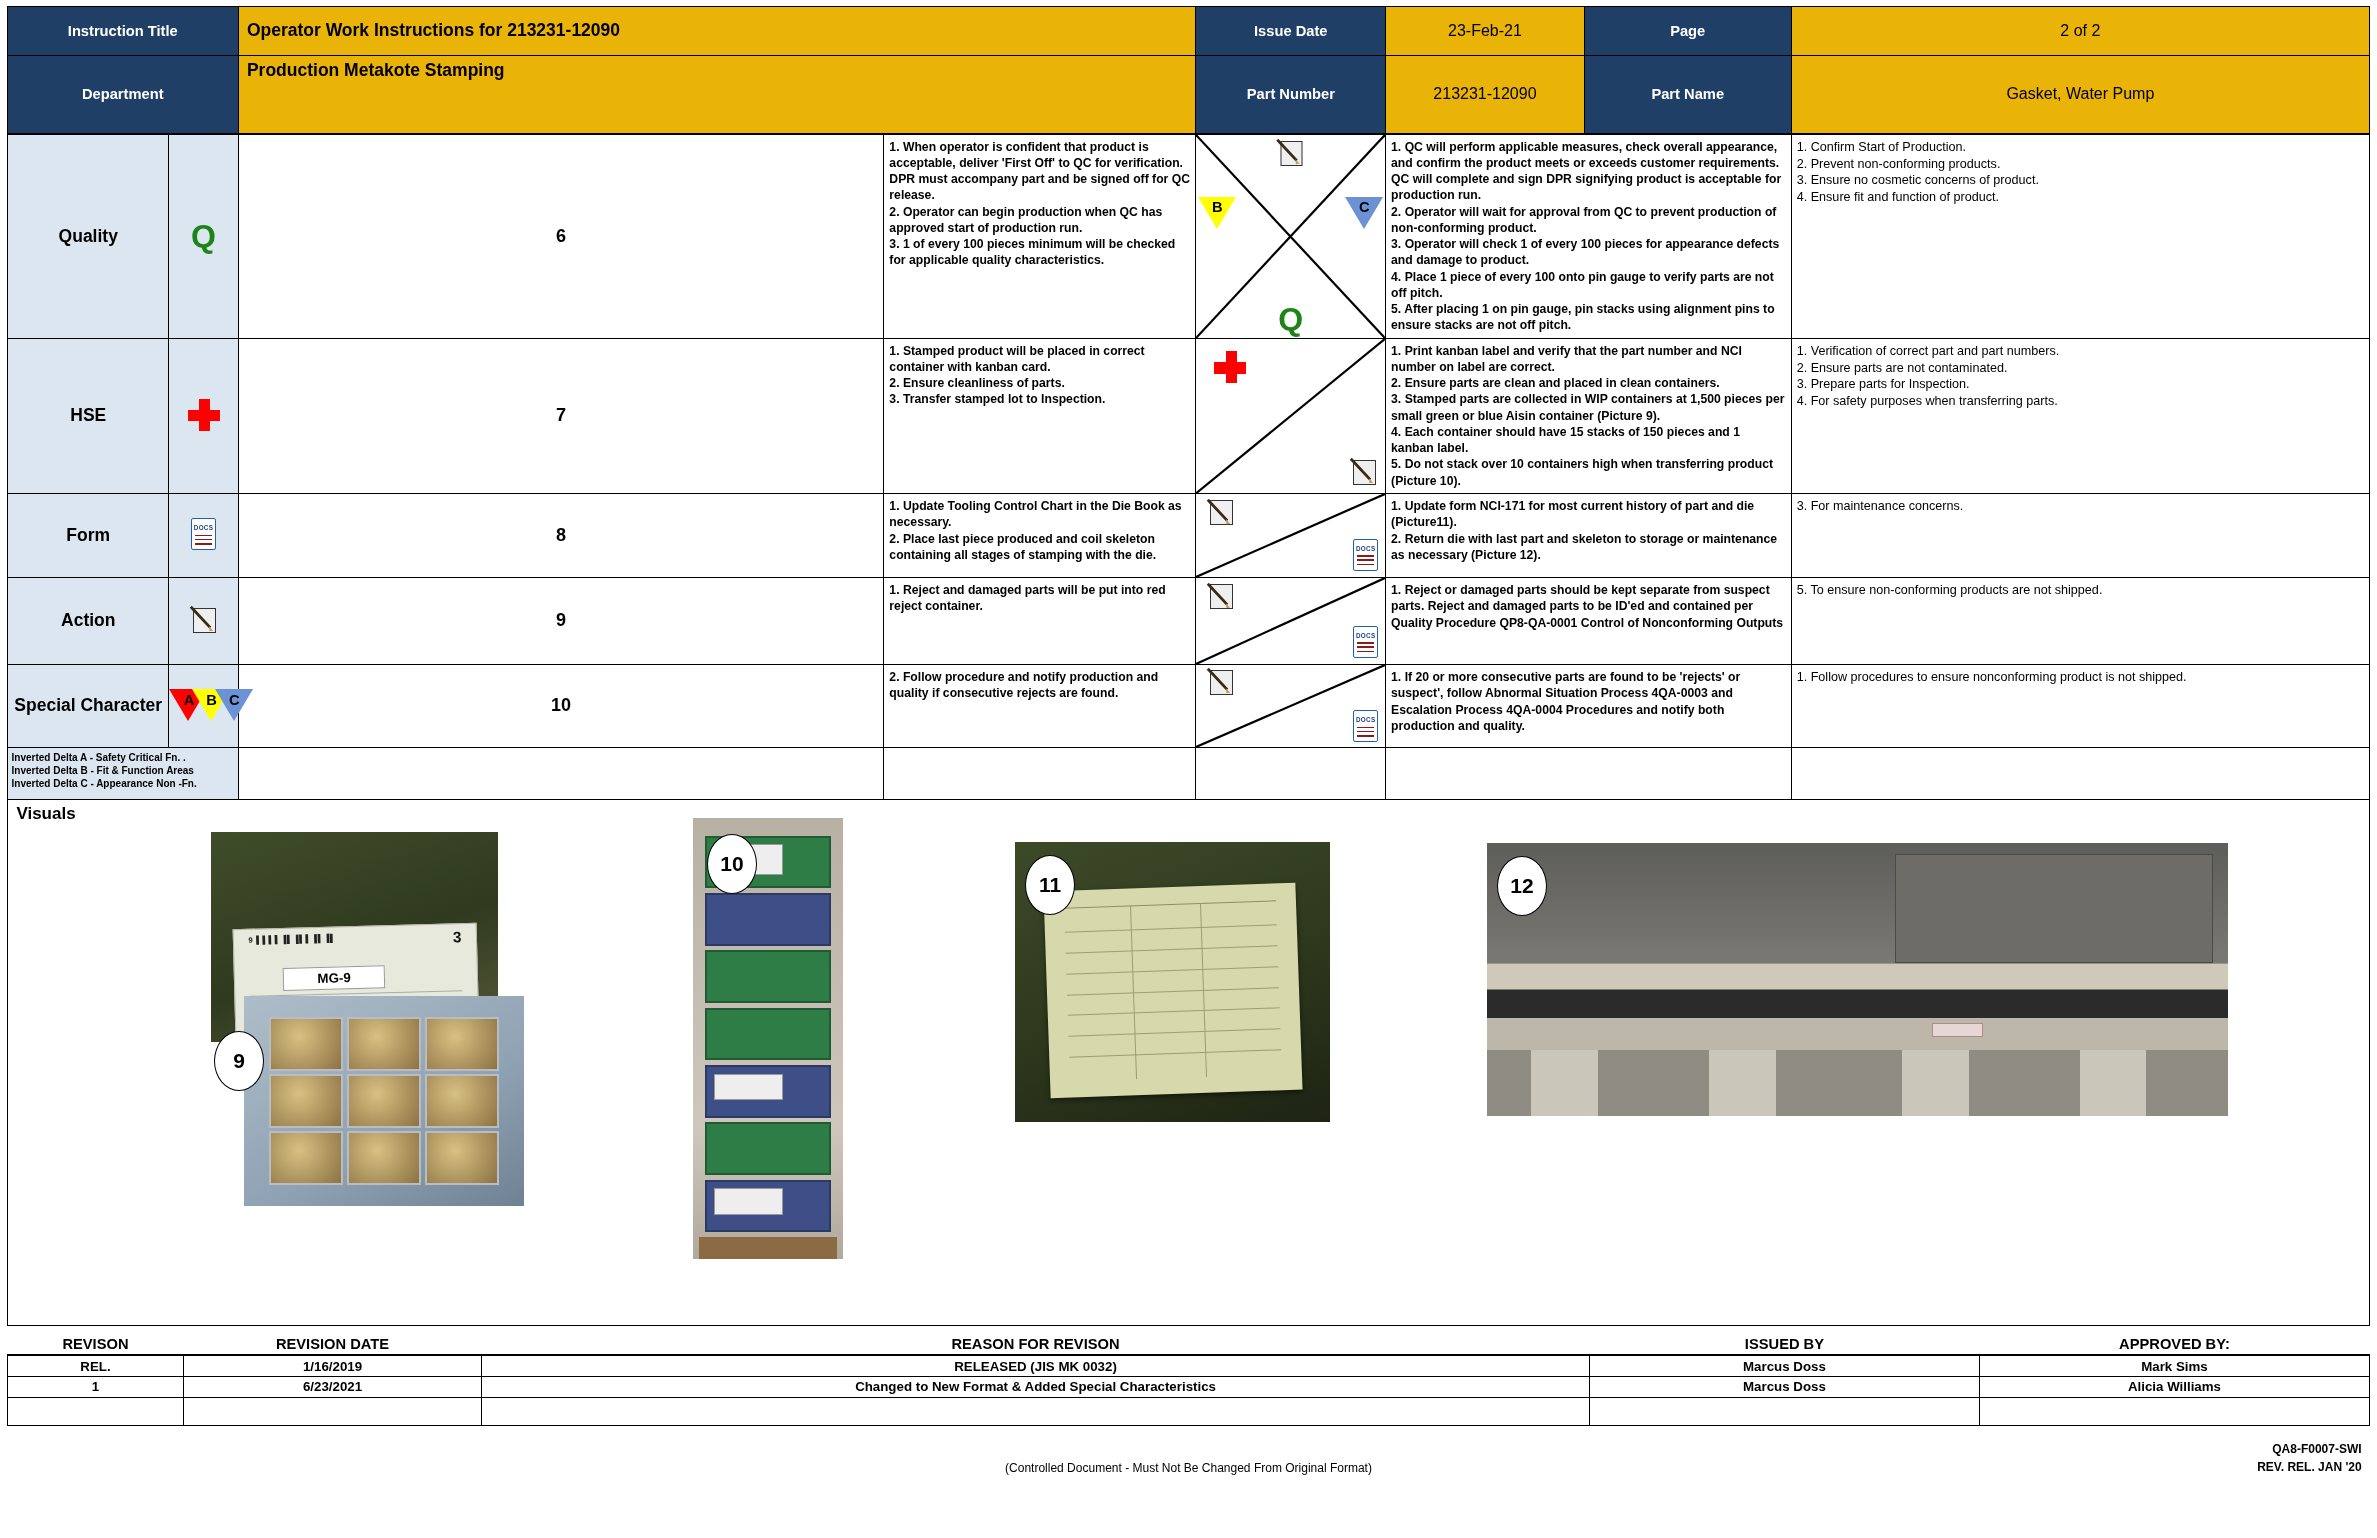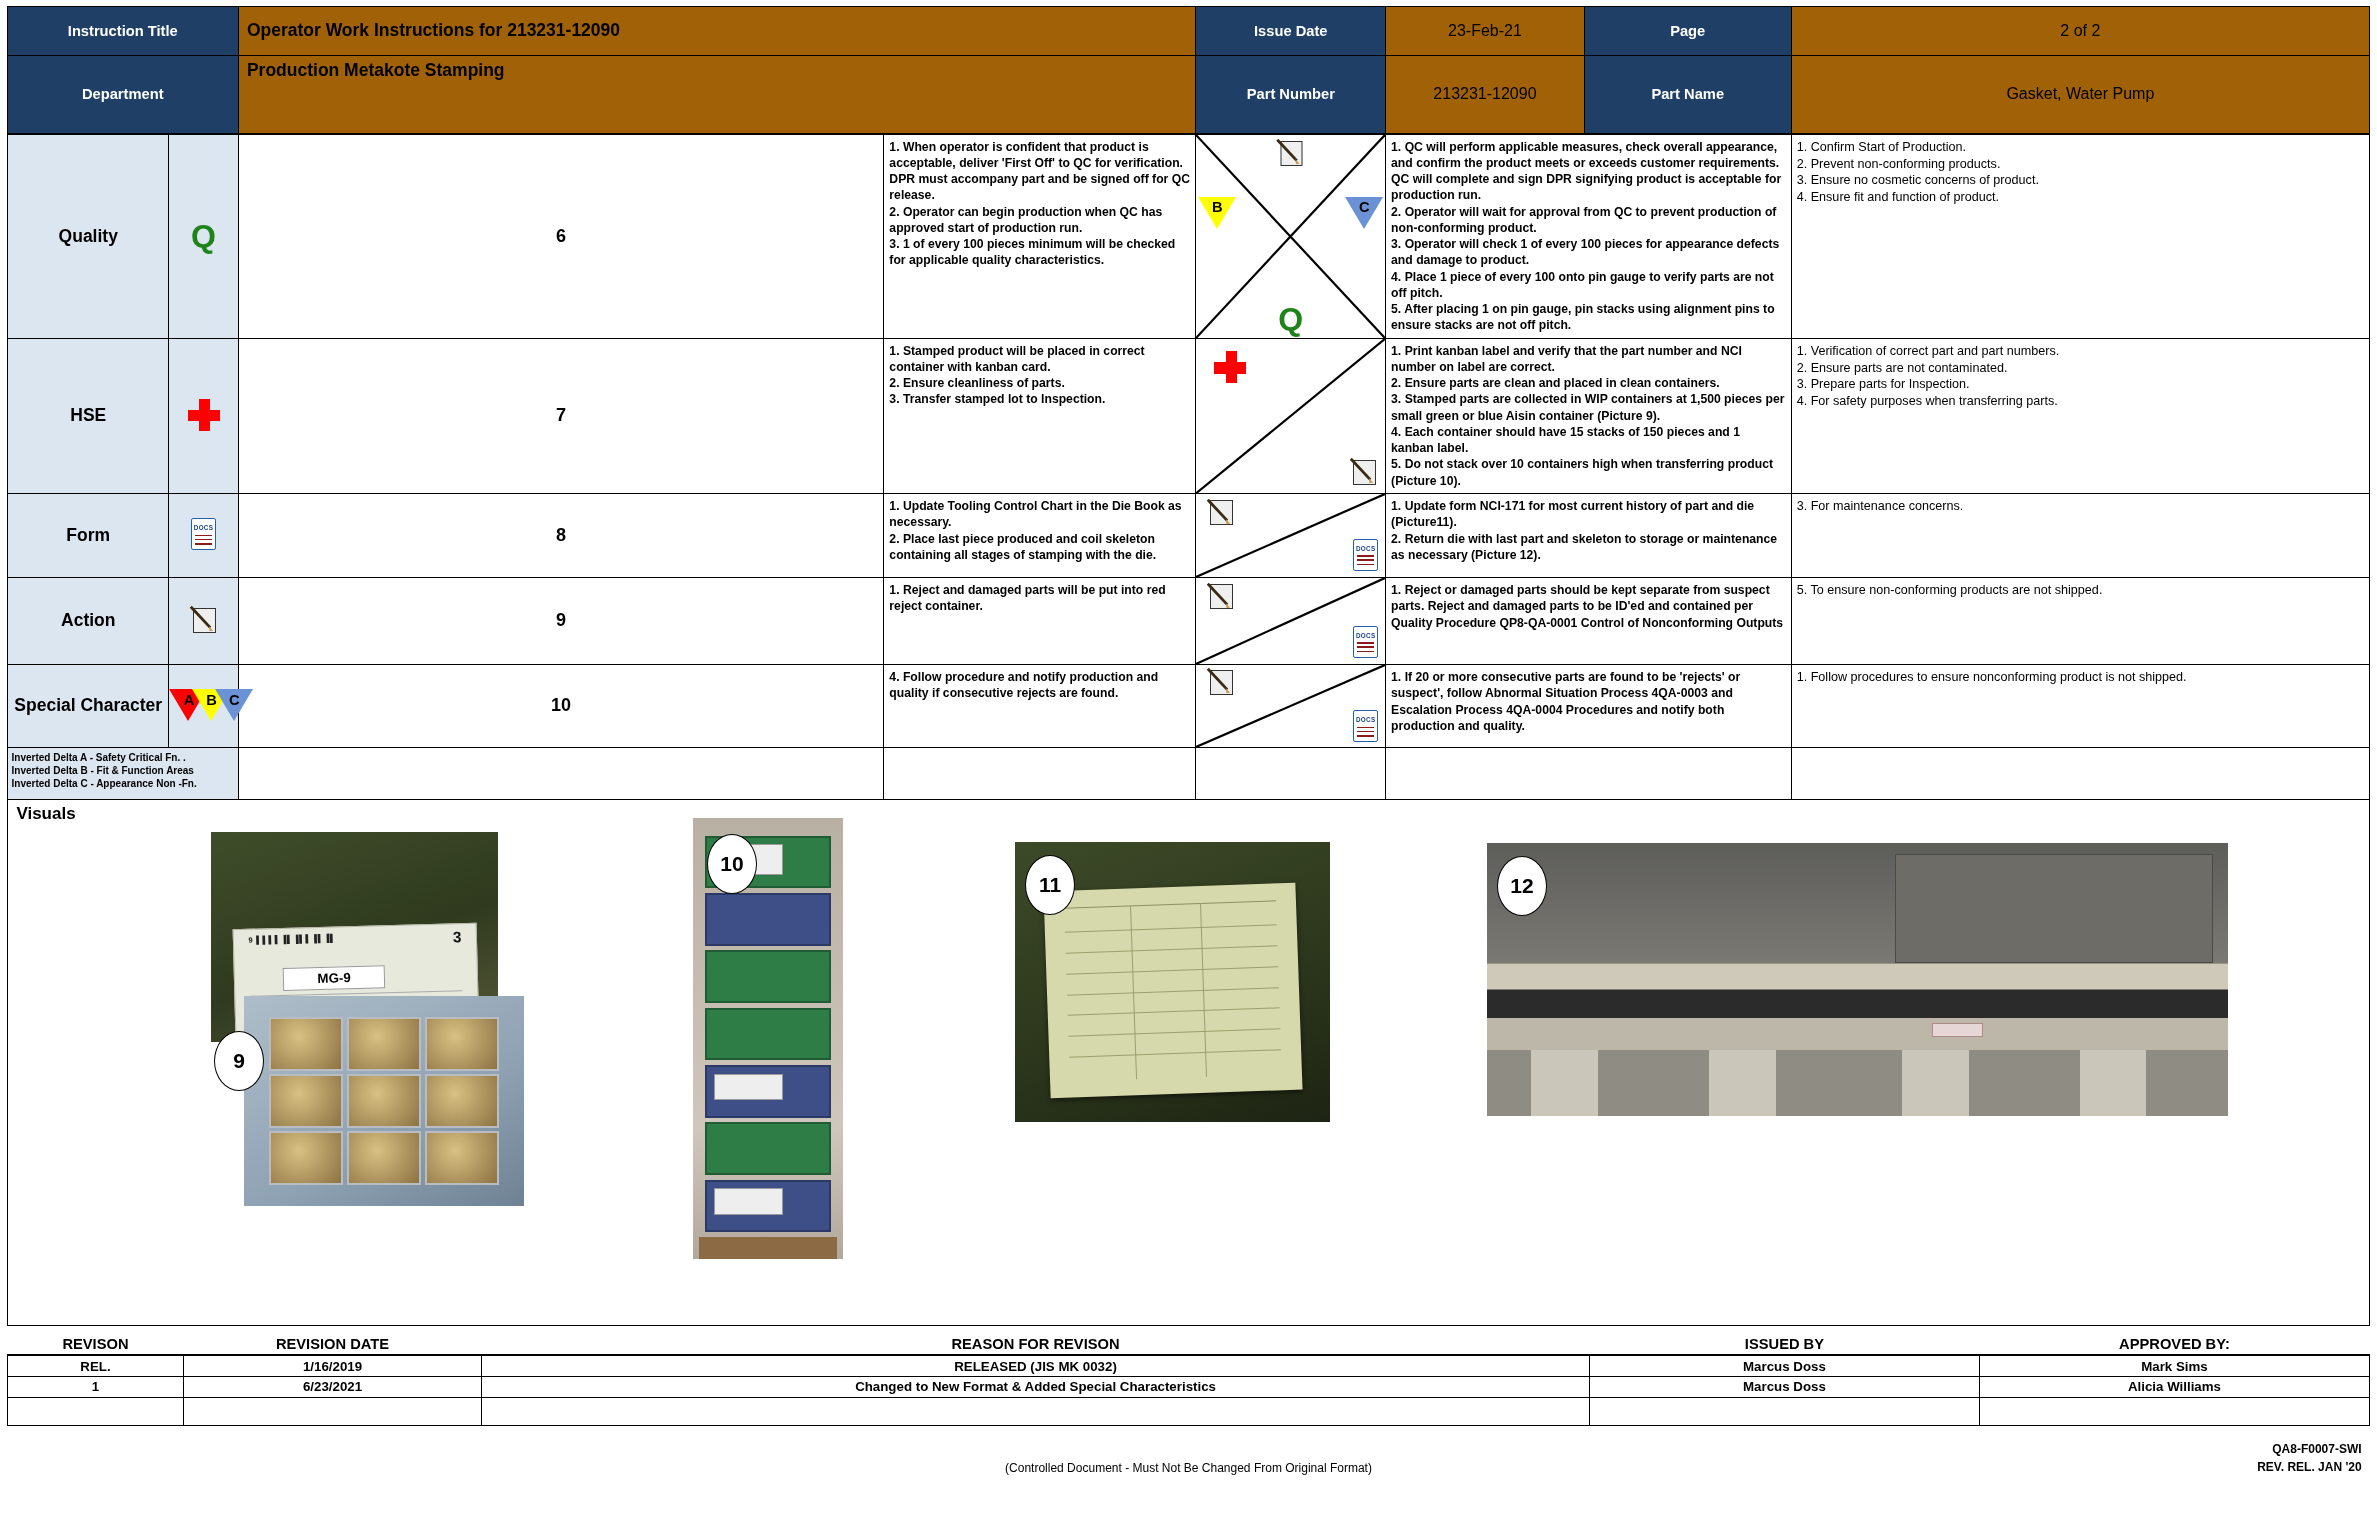--- a/index.html
+++ b/index.html
@@ -12,21 +12,21 @@
     overflow:hidden;
   }
   .page { position:relative; width:2377px; height:1538px; padding:5.6px 7px 0 7px; }
 
   table { border-collapse:collapse; width:100%; table-layout:fixed; }
   td, th { border:1.4px solid #000; vertical-align:middle; padding:0; }
 
   
   .hdr-title td { background:#f2f2f2; text-align:center; font-weight:bold; color:#1F3864; font-size:19px; height:38px; }
   .navy { background:#1F3F67; color:#fff; font-weight:bold; text-align:center; font-size:14.7px; }
-  .white-val { background:#a16207; text-align:center; font-size:16px; }
+  .white-val { background:#eab308; text-align:center; font-size:16px; }
   .lefty { text-align:left; padding-left:8.4px; font-weight:bold; font-size:17.5px; }
 
   
   .colhdr td { text-align:center; font-weight:bold; font-size:14.7px; height:36px; background:#fff; }
   .colhdr td.navy { background:#1F3F67; color:#fff; }
 
   
   .keycell { background:#DCE6F1; text-align:center; font-weight:bold; font-size:17.5px; }
   .symcell { background:#DCE6F1; text-align:center; }
   .stepnum { text-align:center; font-weight:bold; font-size:18px; background:#fff; }
@@ -314,21 +314,21 @@
             <div class="t triB tri"></div>
             <div class="lbl">B</div>
           </div>
           <div class="tri-box">
             <div class="t triC tri"></div>
             <div class="lbl">C</div>
           </div>
         </div>
       </td>
       <td class="stepnum">10</td>
-      <td colspan="2" class="celltext tdtop" style="white-space:pre-line">4. Follow procedure and notify production and quality if consecutive rejects are found.</td>
+      <td colspan="2" class="celltext tdtop" style="white-space:pre-line">2. Follow procedure and notify production and quality if consecutive rejects are found.</td>
       <td style="position:relative;height:83px">
         <div class="symslash">
           <svg viewBox="0 0 130 118" preserveAspectRatio="none">
             <line x1="0" y1="118" x2="130" y2="0" stroke="#000" stroke-width="2.2" vector-effect="non-scaling-stroke"></line>
           </svg>
           <div class="item" style="left:9.8px;top:2.8px">
             <span class="clip">
               <span class="pad"></span>
               <svg class="pen" viewBox="0 0 46 46">
                 <line x1="4" y1="4" x2="32" y2="34" stroke="#3a2a14" stroke-width="4"></line>

